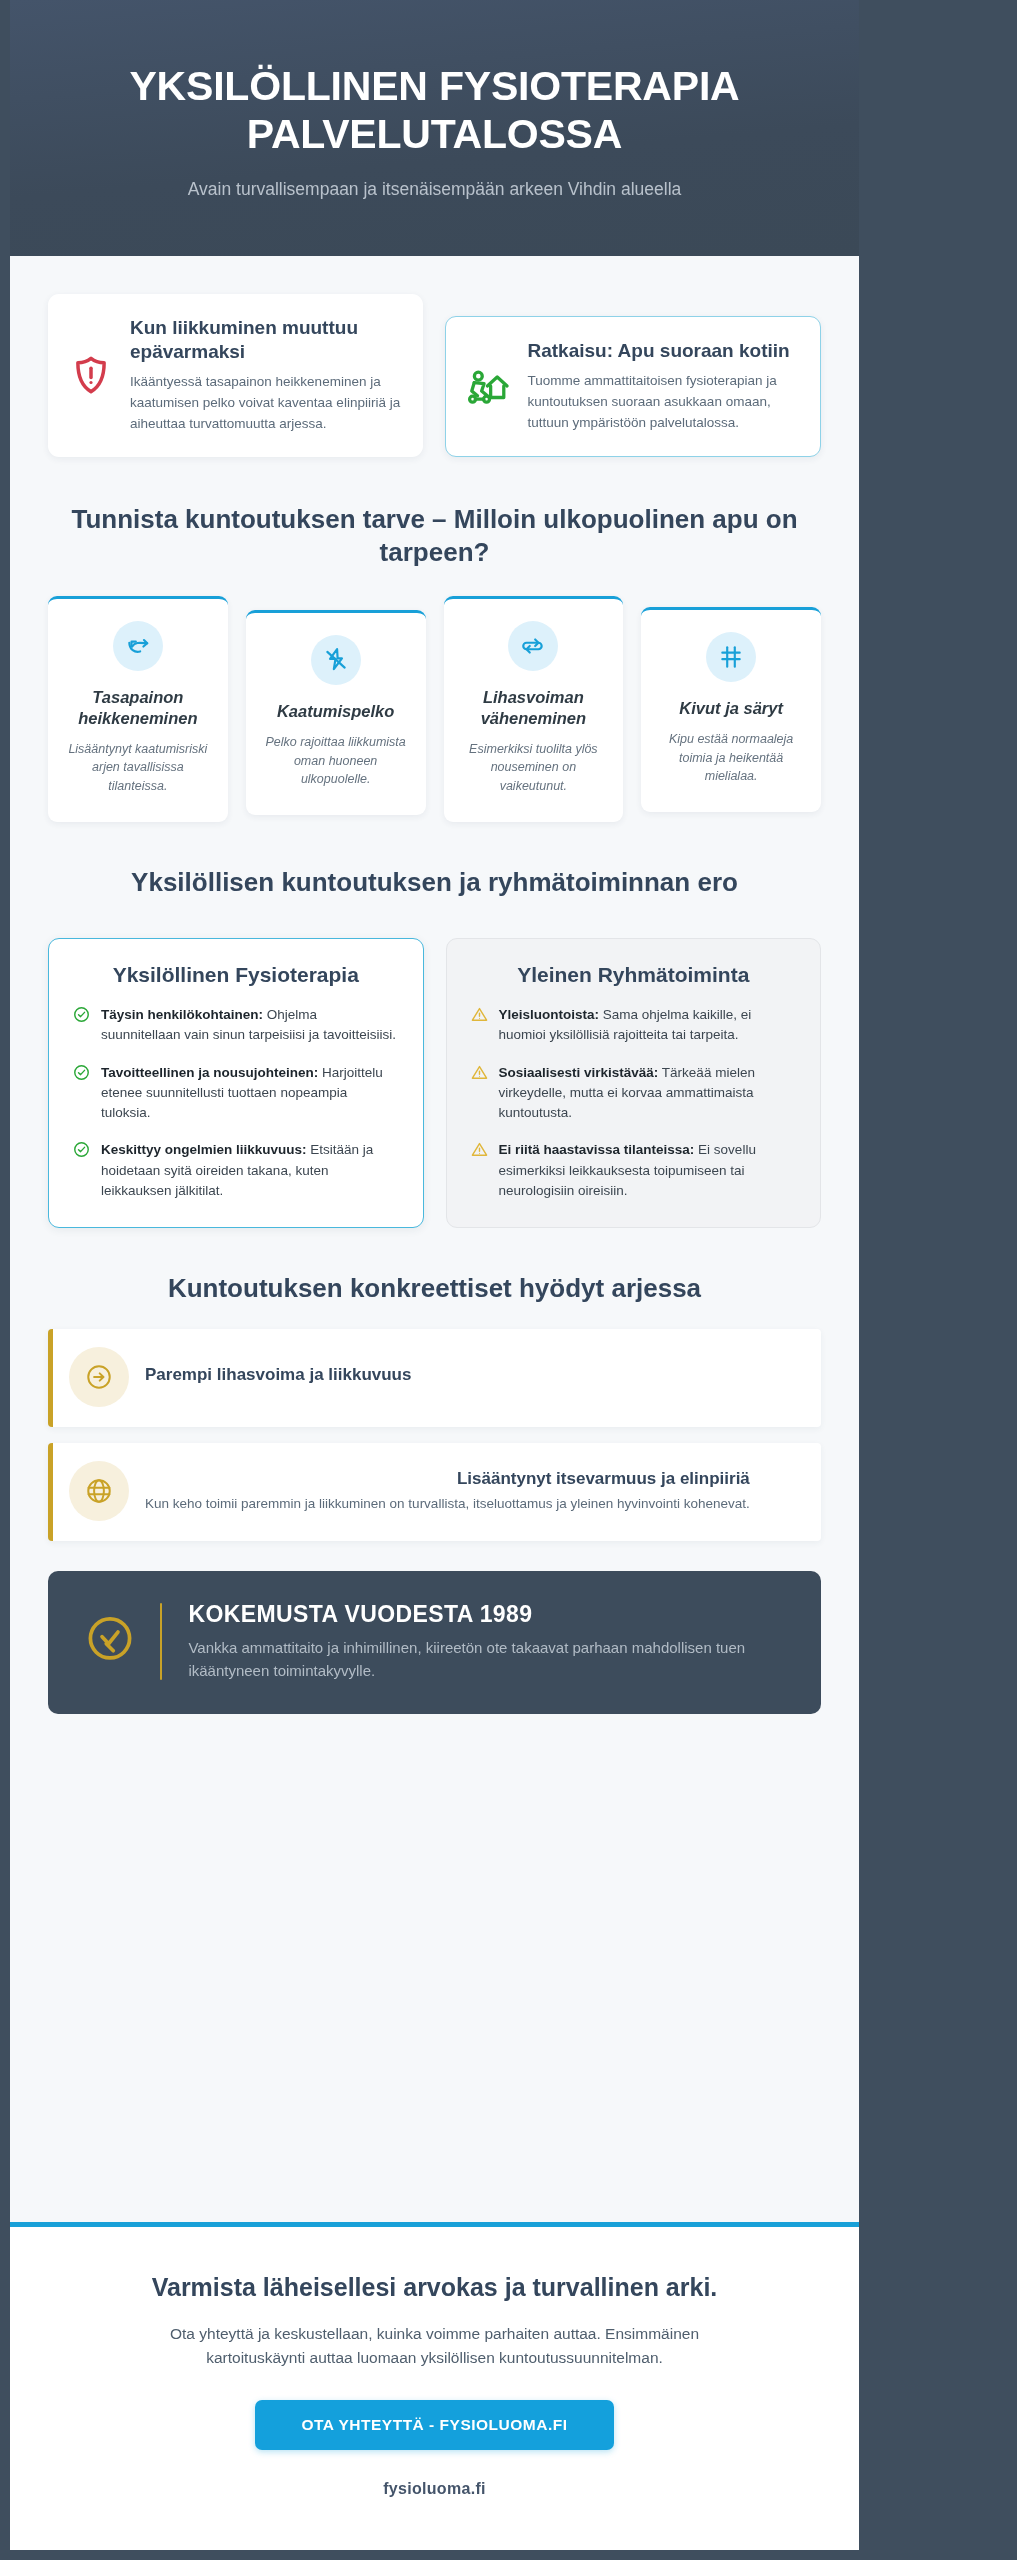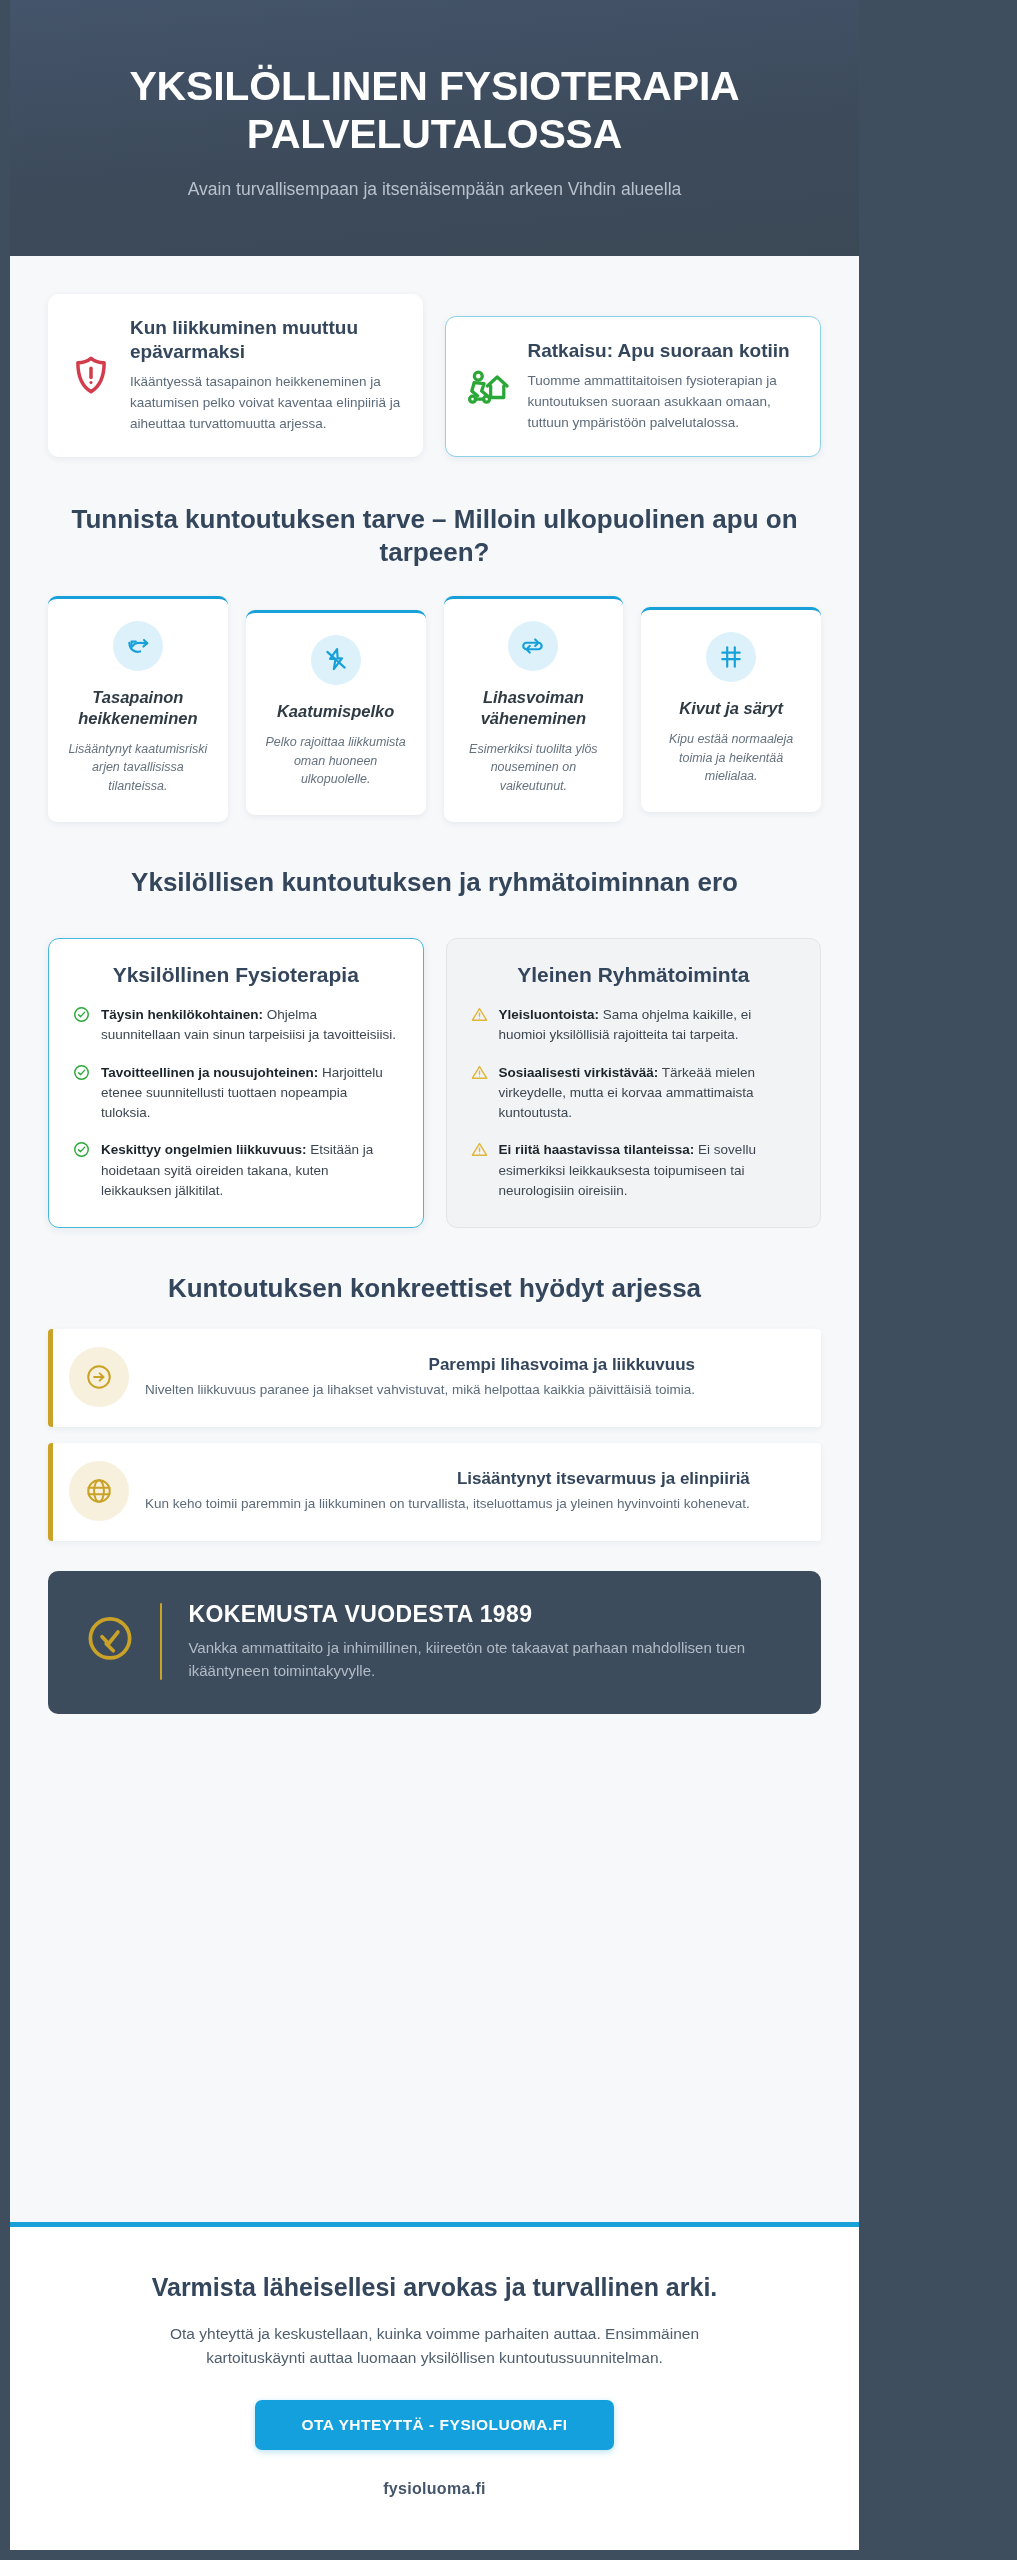--- a/index.html
+++ b/index.html
@@ -473,21 +473,20 @@
     <div class="ben-card">
       <div class="ben-iconwrap">
         <svg width="28" height="28" viewBox="0 0 24 24" fill="none" stroke="#c9a227" stroke-width="1.7" stroke-linecap="round" stroke-linejoin="round">
           <circle cx="12" cy="12" r="9.2"></circle>
             <line x1="7.8" y1="12" x2="15.6" y2="12"></line>
             <polyline points="12.6,8.9 15.8,12 12.6,15.1"></polyline>
         </svg>
       </div>
       <div>
         <div class="ben-title">Parempi lihasvoima ja liikkuvuus</div>
-        <div class="ben-text">Nivelten liikkuvuus paranee ja lihakset vahvistuvat, mikä helpottaa kaikkia päivittäisiä toimia.</div>
       </div>
     </div>
 
     <div class="ben-card">
       <div class="ben-iconwrap">
         <svg width="28" height="28" viewBox="0 0 24 24" fill="none" stroke="#c9a227" stroke-width="1.7" stroke-linecap="round" stroke-linejoin="round">
           <circle cx="12" cy="12" r="9.2"></circle>
           <ellipse cx="12" cy="12" rx="4.2" ry="9.2"></ellipse>
           <line x1="3" y1="9.2" x2="21" y2="9.2"></line>
           <line x1="3" y1="14.8" x2="21" y2="14.8"></line>

